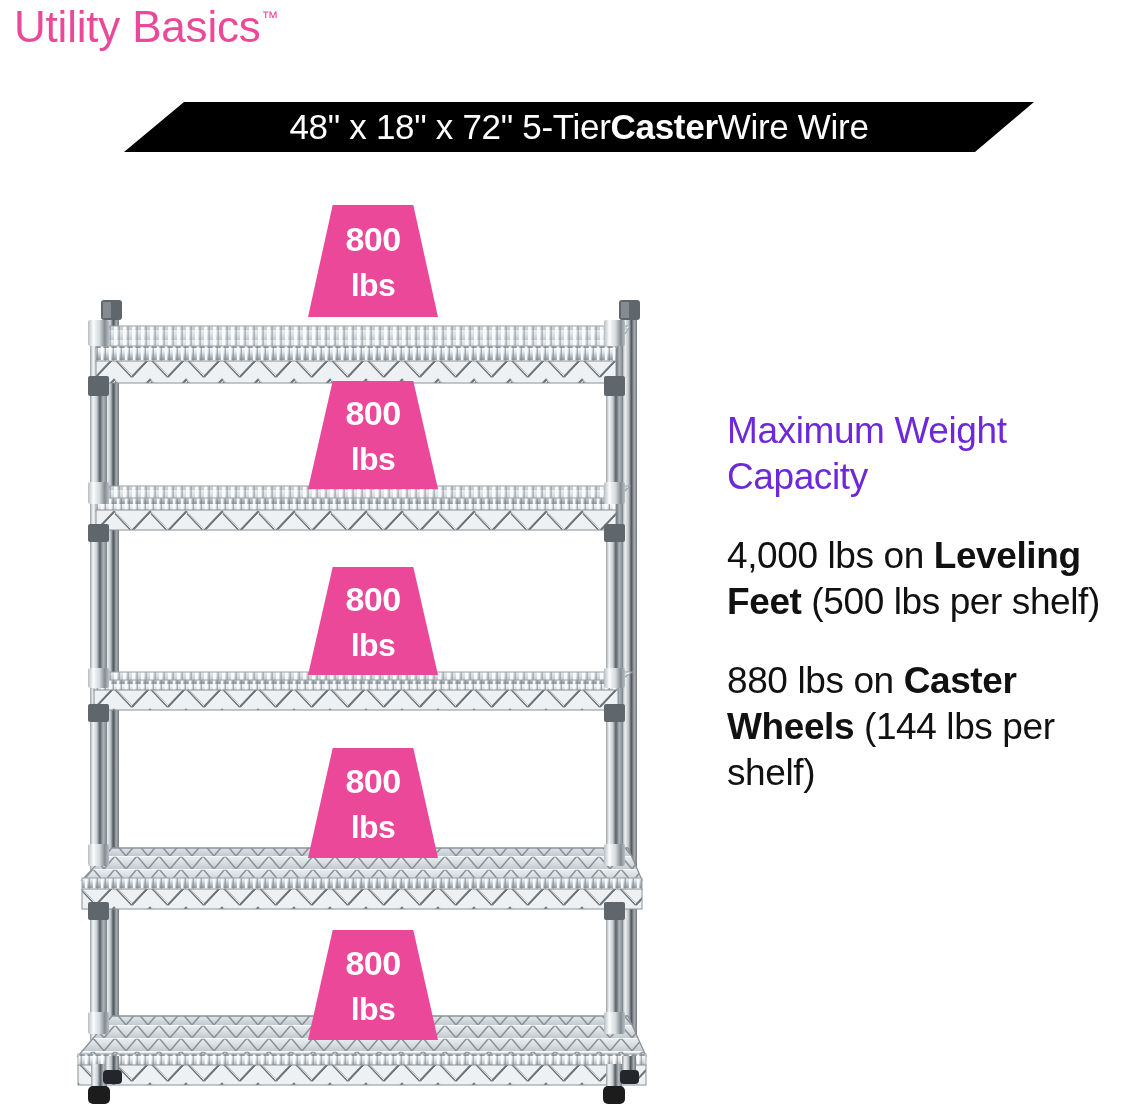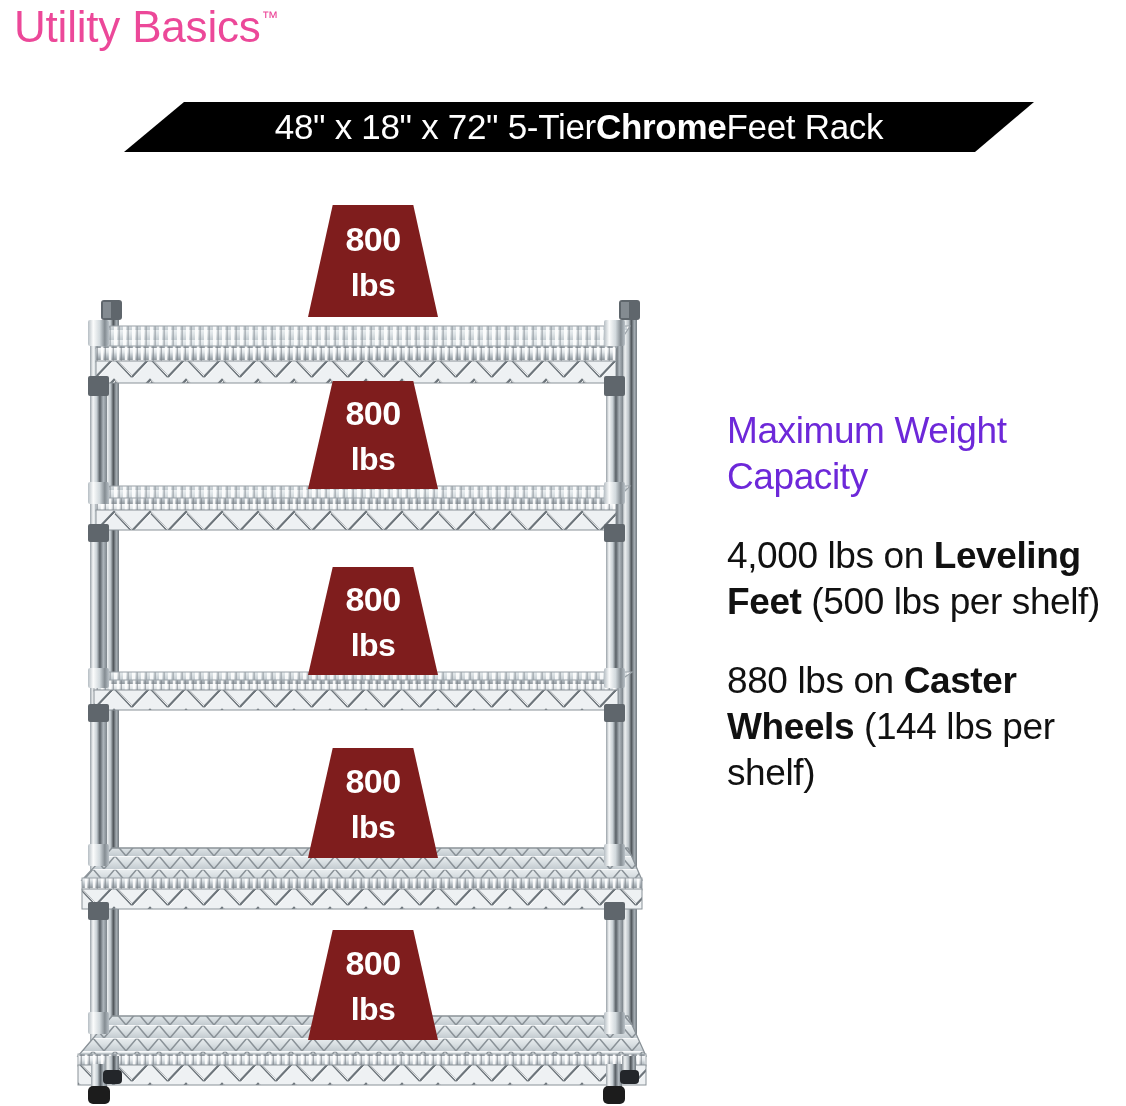--- a/index.html
+++ b/index.html
@@ -69,21 +69,21 @@
     left: 60px;
     top: 180px;
     width: 640px;
     height: 926px;
   }
   #rack svg { display: block; }
 
   
   .callout {
     position: absolute;
-    background: #7f1d1d;
+    background: #ec4899;
     -webkit-clip-path: polygon(19% 0, 81% 0, 100% 100%, 0 100%);
     clip-path: polygon(19% 0, 81% 0, 100% 100%, 0 100%);
     display: flex;
     flex-direction: column;
     align-items: center;
     justify-content: center;
     color: #ffffff;
     font-weight: 700;
     line-height: 1.0;
   }
@@ -126,22 +126,22 @@
 </head>
 <body>
 
 <div id="page">
 
   <div id="brand"><span>Utility Basics</span><span class="tm">™</span></div>
 
   <div id="banner">
     <div id="banner-text">
         <span>48" x 18" x 72" 5-Tier </span>
-        <b>Chrome</b>
-        <span> Feet Rack</span>
+        <b>Caster</b>
+        <span> Wire Wire</span>
       </div>
   </div>
 
   <div id="rack">
     <svg width="640" height="926" viewBox="0 0 640 926" xmlns="http://www.w3.org/2000/svg">
       <defs>
         <linearGradient id="postG" x1="0" y1="0" x2="1" y2="0">
           <stop offset="0%" stop-color="#9aa2a8"></stop>
           <stop offset="18%" stop-color="#f4f6f7"></stop>
           <stop offset="40%" stop-color="#c6ced3"></stop>

